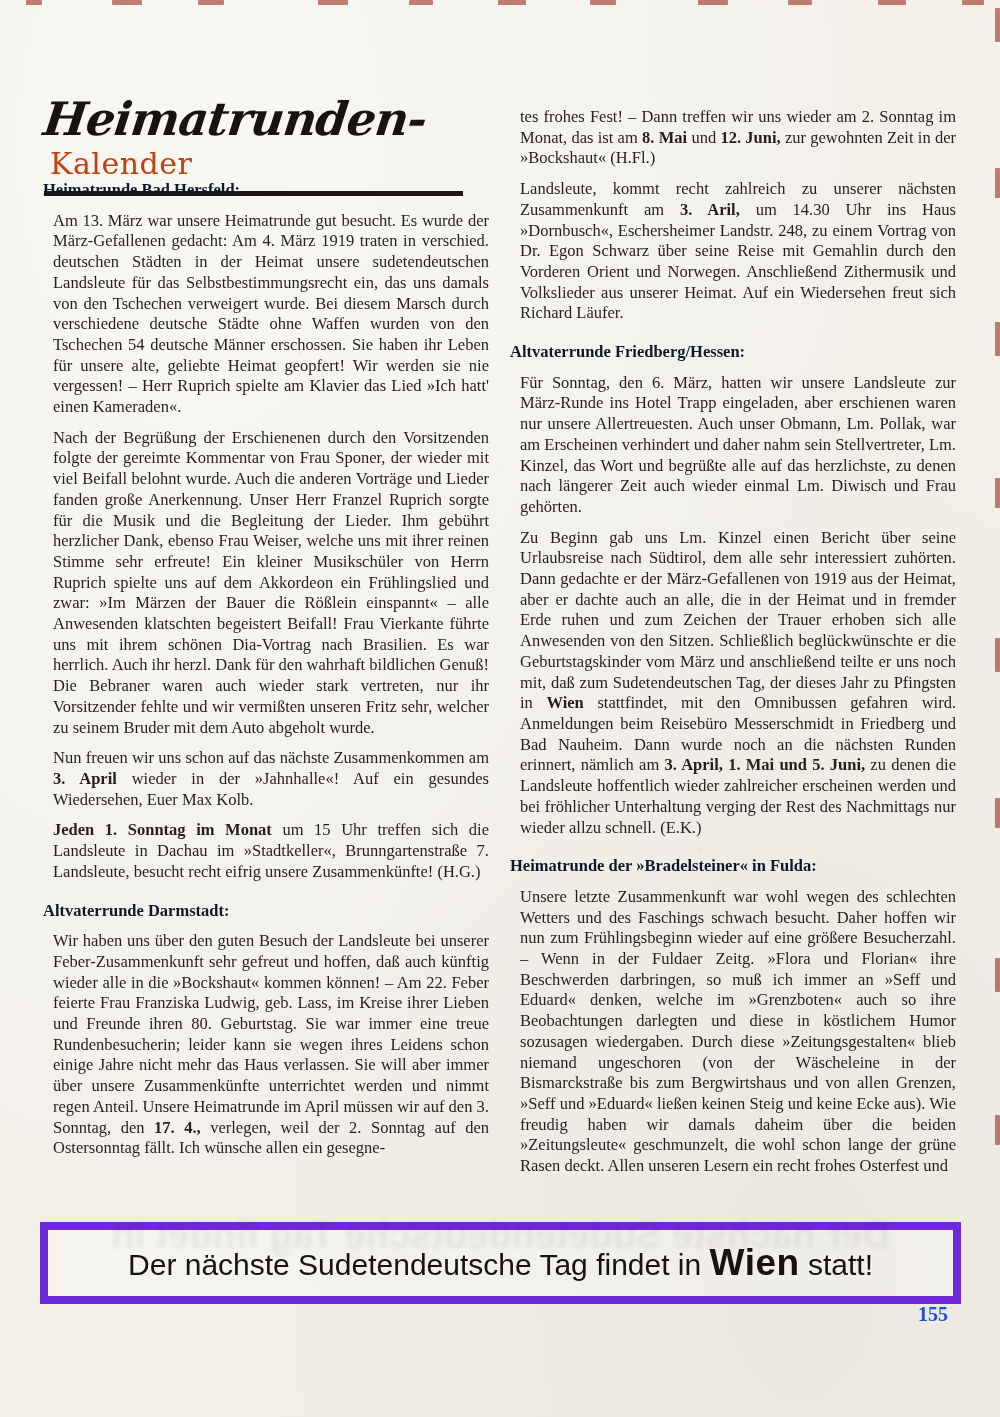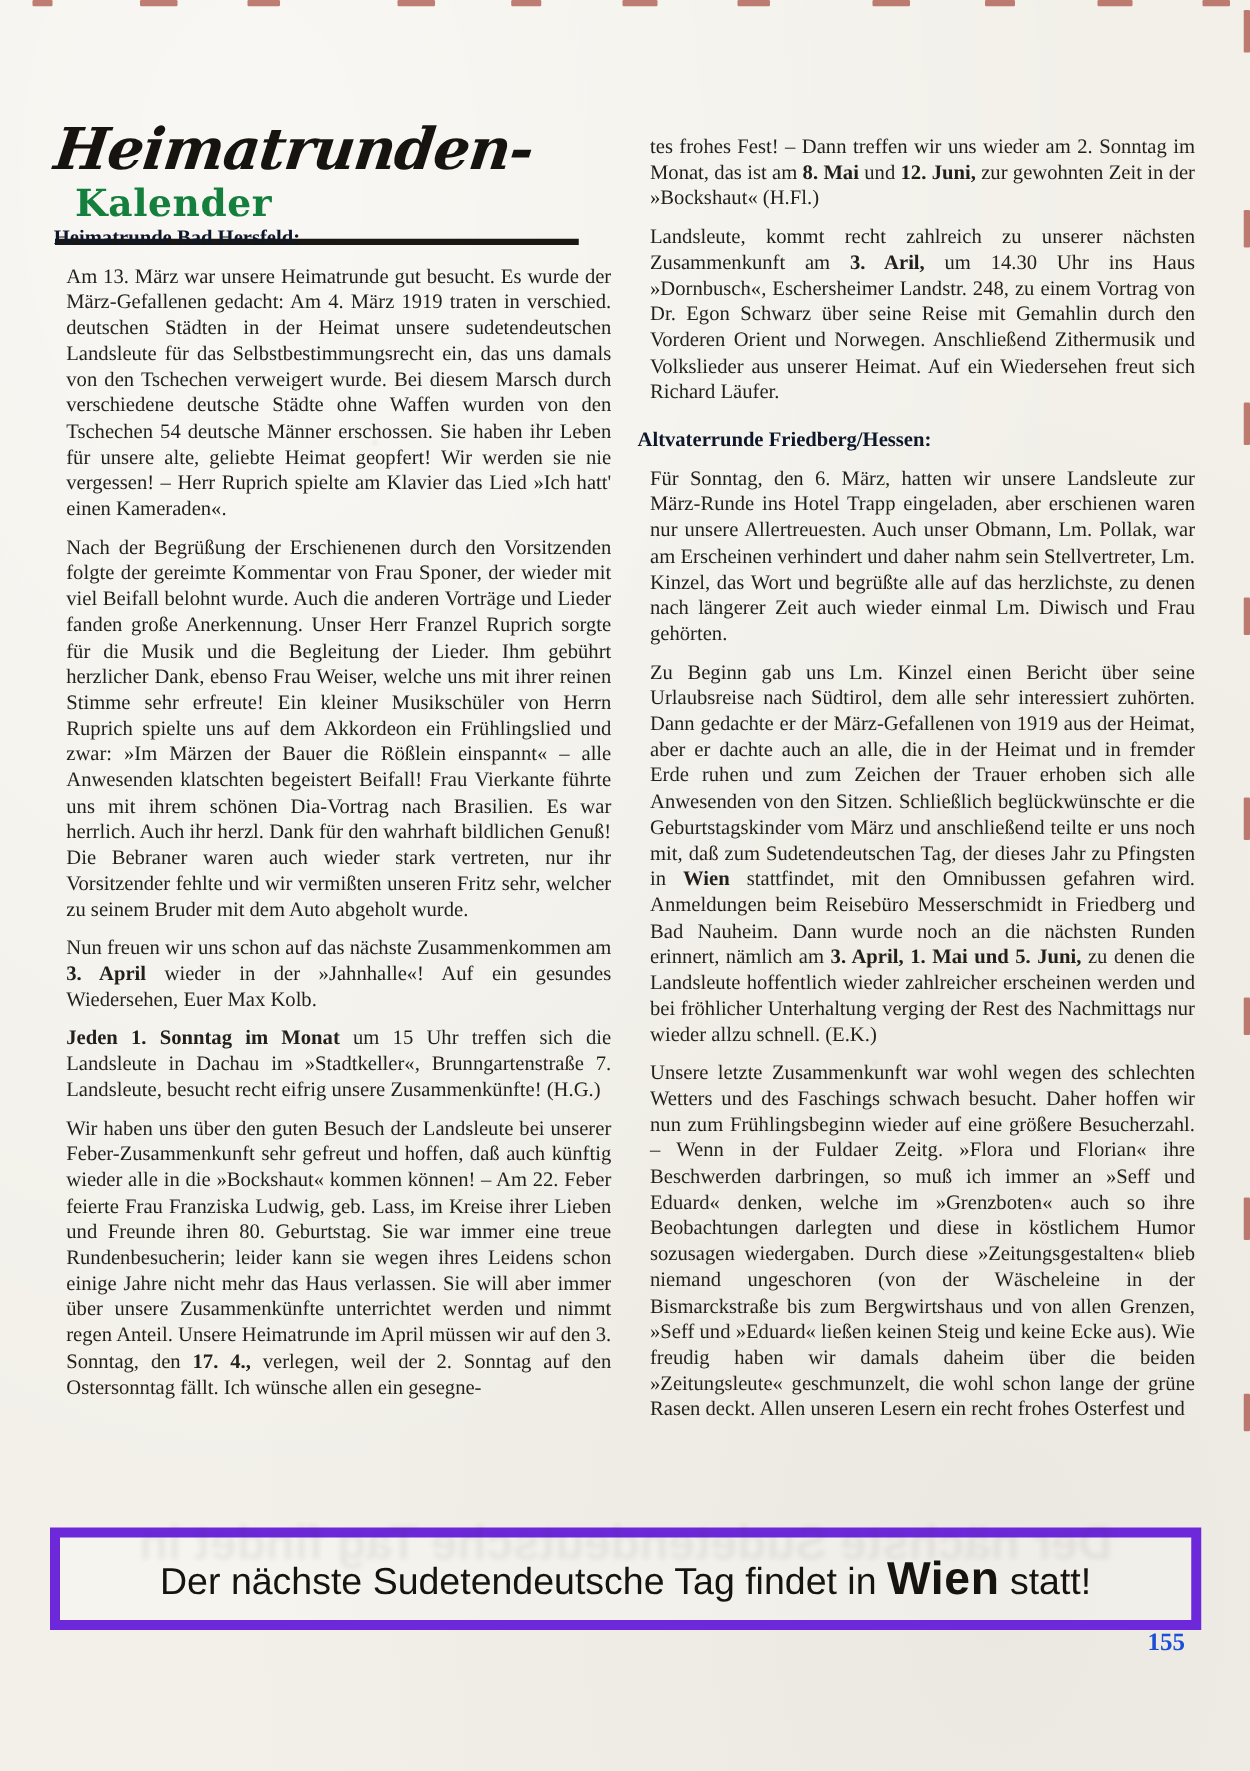--- a/index.html
+++ b/index.html
@@ -17,22 +17,22 @@
       radial-gradient(circle at 30% 25%, rgba(90,80,70,.04) 0 2px, transparent 3px),
       radial-gradient(circle at 70% 60%, rgba(90,80,70,.04) 0 2px, transparent 3px);
   }
   .title-block{position:absolute;left:44px;top:92px;width:456px;}
   .title-script{
     font-family:"DejaVu Serif",serif;font-style:italic;font-weight:bold;
     font-size:46px;letter-spacing:-1px;display:inline-block;
     transform:skewX(-7deg);color:#17130f;
   }
   .title-roman{
-    font-family:"DejaVu Serif",serif;font-weight:bold;font-size:30px;
-    letter-spacing:.5px;color:#15803d;display:inline-block;margin-left:16px;
+    font-family:"DejaVu Serif",serif;font-weight:normal;font-size:30px;
+    letter-spacing:.5px;color:#c2410c;display:inline-block;margin-left:6px;
   }
   .title-rule{width:419px;height:5px;background:#1b1713;margin-top:10px;}
   .col{
     position:absolute;width:456px;
     font-size:16.5px;line-height:20.7px;text-align:justify;
     color:#241f1b;
   }
   .col-left{left:43px;top:180px;}
   .col-right{left:510px;top:97px;}
   .heading{
@@ -96,28 +96,30 @@
   <span class="title-script">Heimatrunden-</span><span class="title-roman">Kalender</span>
   <div class="title-rule"></div>
 </div>
 
 <div class="col col-left">
     <h3 class="heading">Heimatrunde Bad Hersfeld:</h3>
     <p class="para"><span>Am 13. März war unsere Heimatrunde gut besucht. Es wurde der März-Gefallenen gedacht: Am 4. März 1919 traten in verschied. deutschen Städten in der Heimat unsere sudetendeutschen Landsleute für das Selbstbestimmungsrecht ein, das uns damals von den Tschechen verweigert wurde. Bei diesem Marsch durch verschiedene deutsche Städte ohne Waffen wurden von den Tschechen 54 deutsche Männer erschossen. Sie haben ihr Leben für unsere alte, geliebte Heimat geopfert! Wir werden sie nie vergessen! – Herr Ruprich spielte am Klavier das Lied »Ich hatt' einen Kameraden«.</span></p>
     <p class="para"><span>Nach der Begrüßung der Erschienenen durch den Vorsitzenden folgte der gereimte Kommentar von Frau Sponer, der wieder mit viel Beifall belohnt wurde. Auch die anderen Vorträge und Lieder fanden große Anerkennung. Unser Herr Franzel Ruprich sorgte für die Musik und die Begleitung der Lieder. Ihm gebührt herzlicher Dank, ebenso Frau Weiser, welche uns mit ihrer reinen Stimme sehr erfreute! Ein kleiner Musikschüler von Herrn Ruprich spielte uns auf dem Akkordeon ein Frühlingslied und zwar: »Im Märzen der Bauer die Rößlein einspannt« – alle Anwesenden klatschten begeistert Beifall! Frau Vierkante führte uns mit ihrem schönen Dia-Vortrag nach Brasilien. Es war herrlich. Auch ihr herzl. Dank für den wahrhaft bildlichen Genuß! Die Bebraner waren auch wieder stark vertreten, nur ihr Vorsitzender fehlte und wir vermißten unseren Fritz sehr, welcher zu seinem Bruder mit dem Auto abgeholt wurde.</span></p>
     <p class="para"><span>Nun freuen wir uns schon auf das nächste Zusammenkommen am </span><span class="b">3. April</span><span> wieder in der »Jahnhalle«! Auf ein gesundes Wiedersehen, Euer Max Kolb.</span></p>
     <p class="para"><span class="b">Jeden 1. Sonntag im Monat</span><span> um 15 Uhr treffen sich die Landsleute in Dachau im »Stadtkeller«, Brunngartenstraße 7. Landsleute, besucht recht eifrig unsere Zusammenkünfte! (H.G.)</span></p>
+    <h3 class="heading">Altvaterrunde Darmstadt:</h3>
     <p class="para"><span>Wir haben uns über den guten Besuch der Landsleute bei unserer Feber-Zusammenkunft sehr gefreut und hoffen, daß auch künftig wieder alle in die »Bockshaut« kommen können! – Am 22. Feber feierte Frau Franziska Ludwig, geb. Lass, im Kreise ihrer Lieben und Freunde ihren 80. Geburtstag. Sie war immer eine treue Rundenbesucherin; leider kann sie wegen ihres Leidens schon einige Jahre nicht mehr das Haus verlassen. Sie will aber immer über unsere Zusammenkünfte unterrichtet werden und nimmt regen Anteil. Unsere Heimatrunde im April müssen wir auf den 3. Sonntag, den </span><span class="b">17. 4.,</span><span> verlegen, weil der 2. Sonntag auf den Ostersonntag fällt. Ich wünsche allen ein gesegne-</span></p>
   </div>
 <div class="col col-right">
     <p class="para"><span>tes frohes Fest! – Dann treffen wir uns wieder am 2. Sonntag im Monat, das ist am </span><span class="b">8. Mai</span><span> und </span><span class="b">12. Juni,</span><span> zur gewohnten Zeit in der »Bockshaut« (H.Fl.)</span></p>
     <p class="para"><span>Landsleute, kommt recht zahlreich zu unserer nächsten Zusammenkunft am </span><span class="b">3. Aril,</span><span> um 14.30 Uhr ins Haus »Dornbusch«, Eschersheimer Landstr. 248, zu einem Vortrag von Dr. Egon Schwarz über seine Reise mit Gemahlin durch den Vorderen Orient und Norwegen. Anschließend Zithermusik und Volkslieder aus unserer Heimat. Auf ein Wiedersehen freut sich Richard Läufer.</span></p>
     <h3 class="heading">Altvaterrunde Friedberg/Hessen:</h3>
     <p class="para"><span>Für Sonntag, den 6. März, hatten wir unsere Landsleute zur März-Runde ins Hotel Trapp eingeladen, aber erschienen waren nur unsere Allertreuesten. Auch unser Obmann, Lm. Pollak, war am Erscheinen verhindert und daher nahm sein Stellvertreter, Lm. Kinzel, das Wort und begrüßte alle auf das herzlichste, zu denen nach längerer Zeit auch wieder einmal Lm. Diwisch und Frau gehörten.</span></p>
     <p class="para"><span>Zu Beginn gab uns Lm. Kinzel einen Bericht über seine Urlaubsreise nach Südtirol, dem alle sehr interessiert zuhörten. Dann gedachte er der März-Gefallenen von 1919 aus der Heimat, aber er dachte auch an alle, die in der Heimat und in fremder Erde ruhen und zum Zeichen der Trauer erhoben sich alle Anwesenden von den Sitzen. Schließlich beglückwünschte er die Geburtstagskinder vom März und anschließend teilte er uns noch mit, daß zum Sudetendeutschen Tag, der dieses Jahr zu Pfingsten in </span><span class="b">Wien</span><span> stattfindet, mit den Omnibussen gefahren wird. Anmeldungen beim Reisebüro Messerschmidt in Friedberg und Bad Nauheim. Dann wurde noch an die nächsten Runden erinnert, nämlich am </span><span class="b">3. April, 1. Mai und 5. Juni,</span><span> zu denen die Landsleute hoffentlich wieder zahlreicher erscheinen werden und bei fröhlicher Unterhaltung verging der Rest des Nachmittags nur wieder allzu schnell. (E.K.)</span></p>
+    <h3 class="heading">Heimatrunde der »Bradelsteiner« in Fulda:</h3>
     <p class="para"><span>Unsere letzte Zusammenkunft war wohl wegen des schlechten Wetters und des Faschings schwach besucht. Daher hoffen wir nun zum Frühlingsbeginn wieder auf eine größere Besucherzahl. – Wenn in der Fuldaer Zeitg. »Flora und Florian« ihre Beschwerden darbringen, so muß ich immer an »Seff und Eduard« denken, welche im »Grenzboten« auch so ihre Beobachtungen darlegten und diese in köstlichem Humor sozusagen wiedergaben. Durch diese »Zeitungsgestalten« blieb niemand ungeschoren (von der Wäscheleine in der Bismarckstraße bis zum Bergwirtshaus und von allen Grenzen, »Seff und »Eduard« ließen keinen Steig und keine Ecke aus). Wie freudig haben wir damals daheim über die beiden »Zeitungsleute« geschmunzelt, die wohl schon lange der grüne Rasen deckt. Allen unseren Lesern ein recht frohes Osterfest und</span></p>
   </div>
 
 <div class="banner-box">
   <div class="banner-ghost">Der nächste Sudetendeutsche Tag findet in </div>
   <div class="banner-text"><span>Der nächste Sudetendeutsche Tag findet in </span><span class="b">Wien</span><span> statt!</span></div>
 </div>
 
 <div class="page-number">155</div>
 

